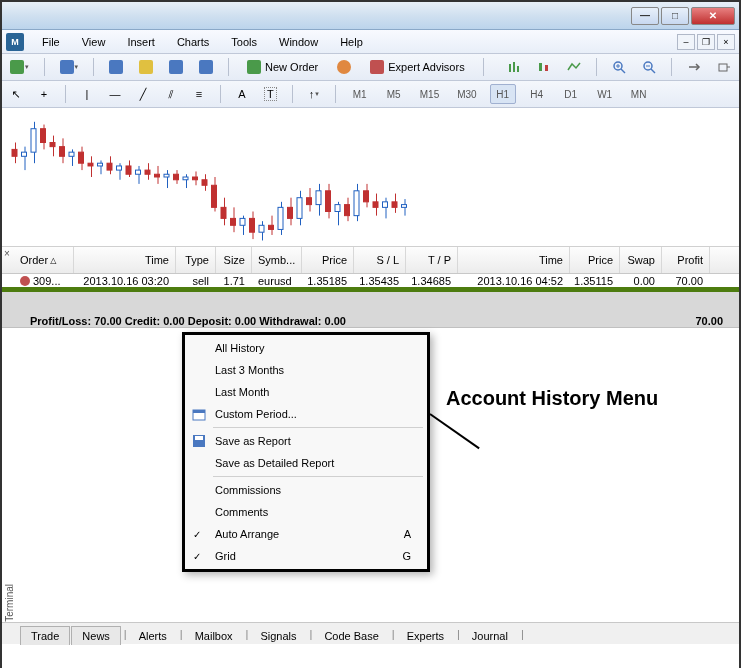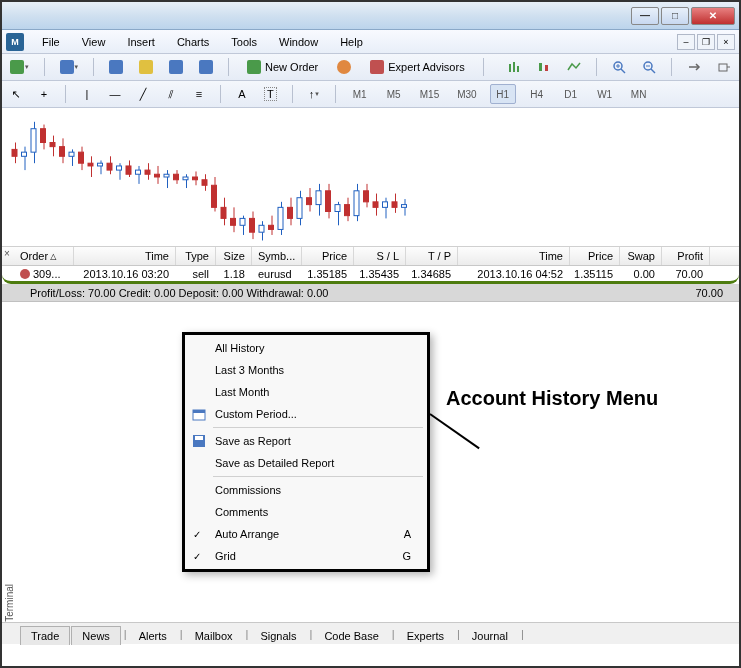--- a/index.html
+++ b/index.html
@@ -39,27 +39,27 @@
     .tf-btn.active { border-color: #a0b0d0; background: #d8e4f4; }
     
     
     .chart-area { height: 138px; background: #fff; position: relative; overflow: hidden; }
     .chart-svg { width: 100%; height: 100%; }
     
     
     .terminal { position: relative; }
     .term-close { position: absolute; left: 2px; top: 2px; font-size: 10px; color: #555; cursor: default; }
     
-    .grid-header { height: 20px; background: linear-gradient(to bottom, #fdfdfd, #ececec); border-top: 1px solid #d0d0d0; border-bottom: 1px solid #c8c8c8; display: flex; font-size: 11px; }
+    .grid-header { height: 28px; background: linear-gradient(to bottom, #fdfdfd, #ececec); border-top: 1px solid #d0d0d0; border-bottom: 1px solid #c8c8c8; display: flex; font-size: 11px; }
     .gh-cell { padding: 2px 6px; border-right: 1px solid #d8d8d8; display: flex; align-items: center; white-space: nowrap; overflow: hidden; }
     
-    .grid-row { height: 18px; display: flex; font-size: 11px; border-bottom: 3px solid #4d7c0f; border-radius: 9px; }
+    .grid-row { height: 18px; display: flex; font-size: 11px; border-bottom: 5px solid #4d7c0f; }
     .gr-cell { padding: 1px 6px; border-right: 1px solid transparent; display: flex; align-items: center; white-space: nowrap; overflow: hidden; }
     
-    .summary-row { height: 18px; background: #d8d8d8; display: flex; align-items: center; padding: 0 6px; font-size: 11px; font-weight: normal; border-bottom: 1px solid #c0c0c0; }
+    .summary-row { height: 36px; background: #d8d8d8; display: flex; align-items: flex-end; padding: 0 6px; font-size: 11px; font-weight: bold; border-bottom: 1px solid #c0c0c0; }
     .summary-row .spacer { flex: 1; }
     
     
     .context-menu { position: absolute; left: 180px; top: 330px; width: 248px; background: #f8f8f8; border: 3px solid #000; box-shadow: 3px 3px 8px rgba(0,0,0,0.3); z-index: 100; padding: 2px 0; }
     .ctx-item { height: 22px; display: flex; align-items: center; padding: 0 8px 0 30px; position: relative; font-size: 11px; cursor: default; }
     .ctx-sep { height: 1px; background: #d0d0d0; margin: 2px 4px 2px 28px; }
     .ctx-icon { position: absolute; left: 6px; width: 16px; height: 16px; display: flex; align-items: center; justify-content: center; }
     .ctx-check { position: absolute; left: 8px; font-size: 10px; }
     .ctx-shortcut { margin-left: auto; padding-right: 8px; }
     
@@ -351,21 +351,21 @@
       <div class="gh-cell col-profit">Profit</div>
     </div>
 
     <div class="grid-row" style="padding-left:12px">
       <div class="gr-cell col-order">
           <span class="tb-icon ic-red" style="width:10px;height:10px;border-radius:50%;margin-right:3px"></span>
           <span>309...</span>
         </div>
       <div class="gr-cell col-time1">2013.10.16 03:20</div>
       <div class="gr-cell col-type">sell</div>
-      <div class="gr-cell col-size">1.18</div>
+      <div class="gr-cell col-size">1.71</div>
       <div class="gr-cell col-symb">eurusd</div>
       <div class="gr-cell col-price1">1.35185</div>
       <div class="gr-cell col-sl">1.35435</div>
       <div class="gr-cell col-tp">1.34685</div>
       <div class="gr-cell col-time2">2013.10.16 04:52</div>
       <div class="gr-cell col-price2">1.35115</div>
       <div class="gr-cell col-swap">0.00</div>
       <div class="gr-cell col-profit">70.00</div>
     </div>
 

